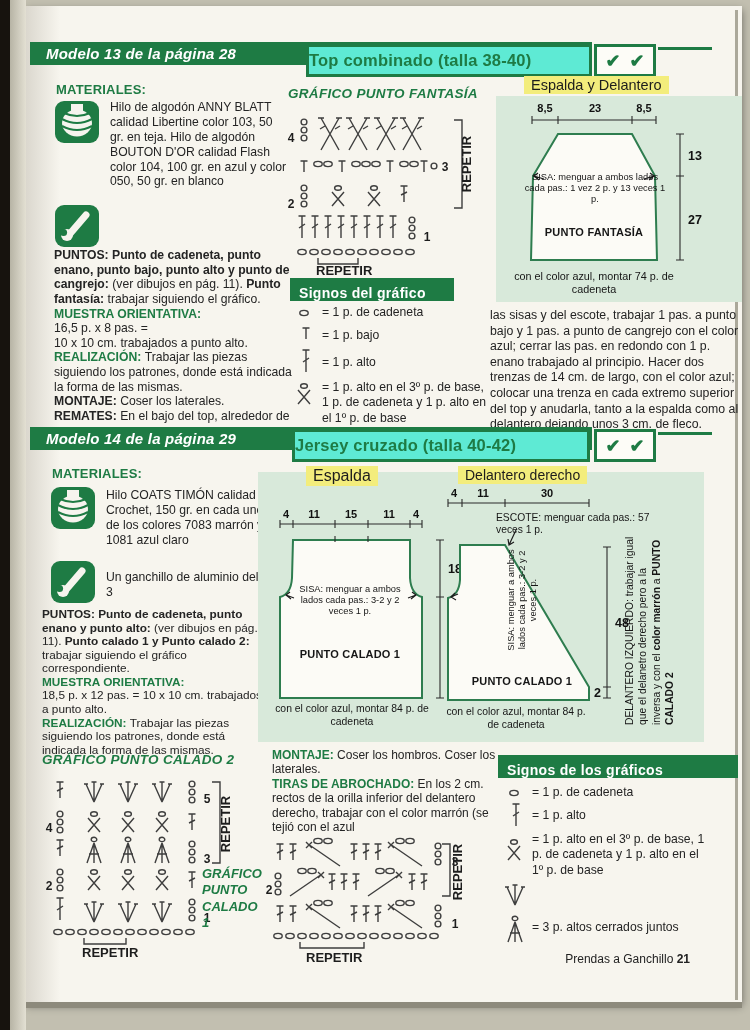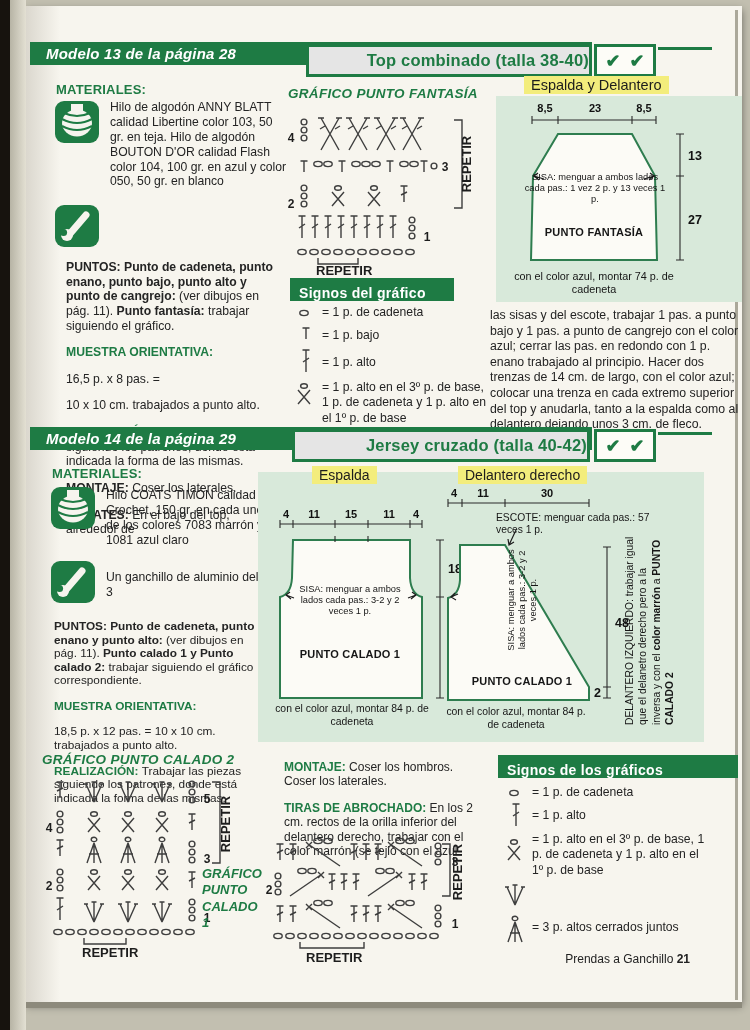--- a/index.html
+++ b/index.html
@@ -9,27 +9,27 @@
 body{font-family:"Liberation Sans",sans-serif;background:#888}
 .stage{position:relative;width:750px;height:1030px;background:#c2bfb0;overflow:hidden}
 .abs{position:absolute}
 .page{position:absolute;left:26px;top:6px;width:716px;height:996px;background:#f7f5ee;box-shadow:0 4px 8px rgba(0,0,0,.45)}
 .page::before{content:"";position:absolute;left:0;top:0;bottom:0;width:34px;background:linear-gradient(90deg,rgba(90,80,60,.18),rgba(0,0,0,0));pointer-events:none}
 .binding{position:absolute;left:0;top:0;width:10px;height:1030px;background:#17130e}
 .binding2{position:absolute;left:10px;top:0;width:16px;height:1030px;background:linear-gradient(90deg,#b7b4a5,#e3e0d3)}
 .redge{position:absolute;left:735px;top:10px;width:3px;height:990px;background:#aBA89a;background:#aba89a}
 .bedge{position:absolute;left:26px;top:1002px;width:716px;height:6px;background:#8d8a7c}
 .band{background:var(--green);color:#fff;font-weight:bold;font-style:italic;font-size:15px;display:flex;align-items:center;padding-left:16px;letter-spacing:.2px}
-.tbox{background:#e5e5e5;border:3px solid var(--green);display:flex;align-items:center;justify-content:flex-end;color:var(--green);font-weight:bold;font-size:16.5px;letter-spacing:.2px}
+.tbox{background:#5eead4;border:3px solid var(--green);display:flex;align-items:center;justify-content:flex-start;color:var(--green);font-weight:bold;font-size:16.5px;letter-spacing:.2px}
 .cbox{background:#fdfcf7;border:3px solid var(--green);display:flex;align-items:center;justify-content:center;gap:9px;color:var(--green);font-size:18px;font-weight:bold}
 .hline{background:var(--green)}
 .gh{color:var(--green);font-weight:bold;font-size:13px;letter-spacing:.2px}
 .matxt{font-size:12.2px;line-height:1.22;color:var(--ink)}
 .para{color:var(--ink)}
-.para p{margin:12px}
+.para p{margin:0}
 .p13{font-size:12.2px;line-height:1.2}
 .p14{font-size:11.8px;line-height:1.15}
 .seg-n{font-weight:normal}
 .seg-b{font-weight:bold}
 .seg-g{font-weight:bold;color:var(--green)}
 .gtitle{color:var(--green);font-weight:bold;font-style:italic;font-size:13.5px;letter-spacing:.3px;white-space:nowrap}
 .gtitle2{color:var(--green);font-weight:bold;font-style:italic;font-size:13px;line-height:1.25;white-space:pre-line}
 .ylab{background:var(--yellow);color:#1c1c1c;font-size:14.5px;padding:1px 7px;display:inline-block;white-space:nowrap}
 .panel{background:var(--panel)}
 .sbar{background:var(--green);color:#fff;font-weight:bold;font-size:14px;display:flex;align-items:flex-end;padding-left:9px;letter-spacing:.3px}
@@ -320,21 +320,21 @@
     <path d="M40,168 V174 H82 V168"></path>
     <text x="38" y="187" style="font-size:13px">REPETIR</text>
   </svg>
 
   <div class="abs gtitle2" style="left:202px;top:866px;width:80px">GRÁFICO
 PUNTO
 CALADO
 1</div>
 
   <div class="abs panel" style="left:258px;top:472px;width:446px;height:270px">
-    <div class="abs ylab" style="left:54px;top:-6px;font-size:14px">Espalda</div>
+    <div class="abs ylab" style="left:48px;top:-6px;font-size:16px">Espalda</div>
     <div class="abs ylab" style="left:200px;top:-6px;font-size:14px">Delantero derecho</div>
     <svg class="diag" width="446" height="270" viewBox="0 0 446 270">
 
       <path class="shape" d="M35,68 H152 V106 Q153,122 164,125 V226 H22 V125 Q33,122 34,106 Z"></path>
       <path class="dim" d="M22,52 H164 M22,48 V56 M35,48 V56 M77,48 V56 M110,48 V56 M152,48 V56 M164,48 V56 M77,64 V70 M110,64 V70"></path>
       <text x="28" y="46" text-anchor="middle">4</text>
       <text x="56" y="46" text-anchor="middle">11</text>
       <text x="93" y="46" text-anchor="middle">15</text>
       <text x="131" y="46" text-anchor="middle">11</text>
       <text x="158" y="46" text-anchor="middle">4</text>

